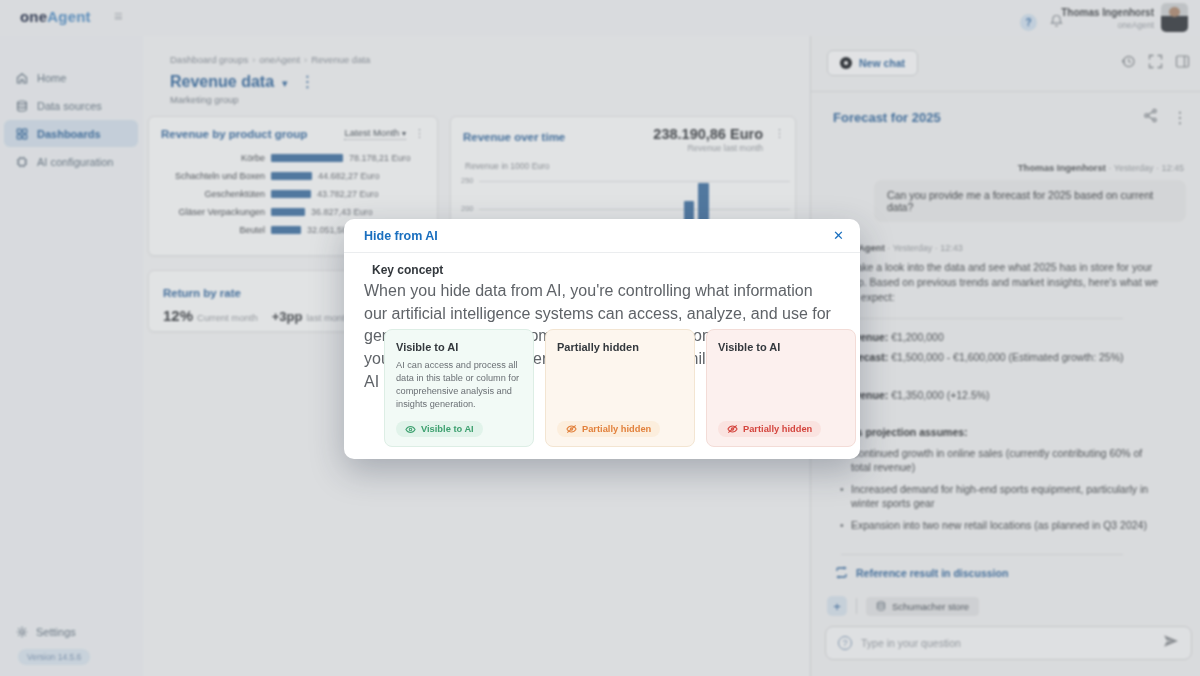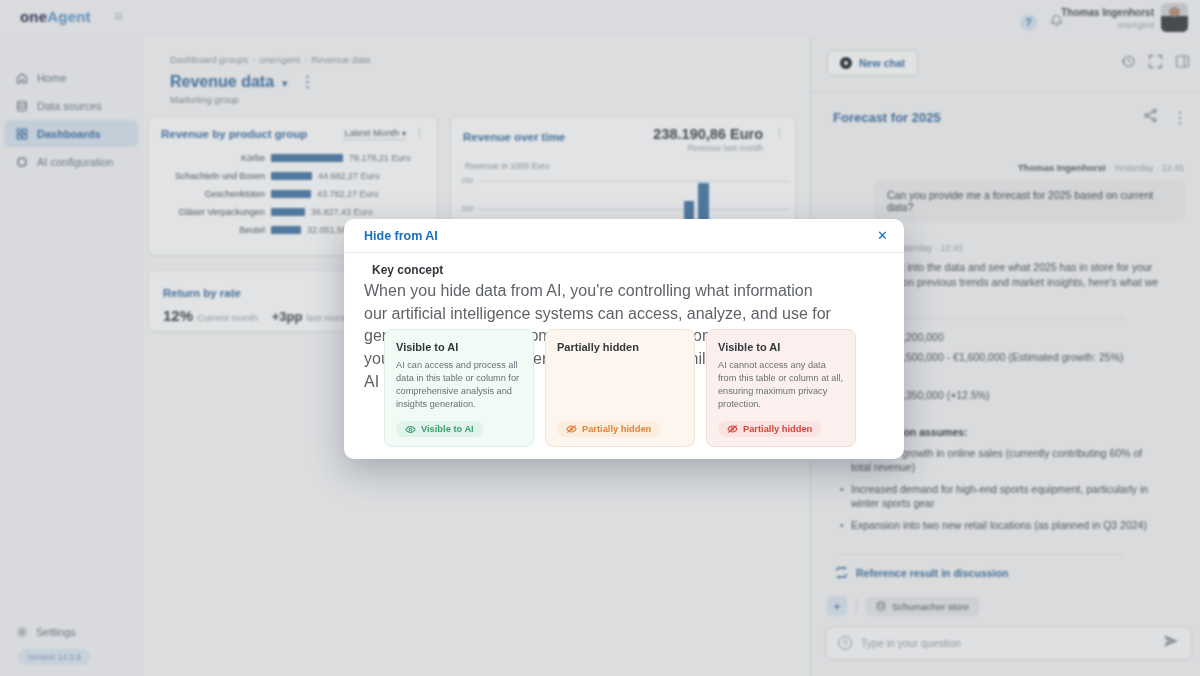--- a/index.html
+++ b/index.html
@@ -118,21 +118,21 @@
   .chip{display:flex;align-items:center;gap:6px;background:#e3e4e6;border-radius:4px;padding:4px 10px;
     font-size:9.5px;color:#4a5560;}
   .ask{position:absolute;left:14px;right:10px;top:590px;height:34px;background:#f7f8f9;border:1px solid #d5d7d9;
     border-radius:8px;display:flex;align-items:center;padding:0 12px;gap:9px;}
   .qcirc{width:14px;height:14px;border-radius:50%;border:1.5px solid #7d9cc0;color:#7d9cc0;font-size:9px;
     display:flex;align-items:center;justify-content:center;}
   .ask .ph{font-size:10.5px;color:#9aa2ab;flex:1;}
   .ask .send{color:#8b9096;}
 
   
-  .modal{position:absolute;left:344px;top:219px;width:560px;height:240px;background:#fff;border-radius:10px;
+  .modal{position:absolute;left:344px;top:219px;width:516px;height:240px;background:#fff;border-radius:10px;
     box-shadow:0 12px 34px rgba(30,40,60,.28);z-index:100;}
   .m-head{position:relative;height:34px;border-bottom:1px solid #ebedef;}
   .m-title{position:absolute;left:20px;top:10px;font-size:12.5px;font-weight:700;color:#1a6fbf;}
   .m-close{position:absolute;right:16px;top:9px;font-size:13px;font-weight:700;color:#1a6fbf;}
   .m-section{position:absolute;left:20px;top:44px;font-size:12px;font-weight:700;color:#33383d;padding-left:8px;}
   .m-body{position:absolute;left:20px;top:61px;width:474px;font-size:16px;line-height:1.42;color:#5f6368;}
   .m-cards{position:absolute;left:20px;top:110px;display:flex;gap:11px;padding-left:20px;}
   .mcard{width:150px;height:118px;border-radius:8px;padding:11px;position:relative;}
   .mcard .t{font-size:11px;font-weight:700;color:#33383d;margin-bottom:6px;}
   .mcard .d{font-size:9.2px;line-height:1.4;color:#6a6f74;}
@@ -389,21 +389,20 @@
           <svg width="11" height="10" viewBox="0 0 12 10" fill="none" stroke="currentColor" stroke-width="1.1">
               <path d="M1 5S2.9 1.7 6 1.7 11 5 11 5 9.1 8.3 6 8.3 1 5 1 5z"></path>
               <circle cx="6" cy="5" r="1.4"></circle>
               <path d="M1.4 9 10.6 1"></path>
             </svg>
           <span>Partially hidden</span>
         </div>
       </div>
       <div class="mcard mcard3">
         <div class="t">Visible to AI</div>
-        <div class="d">AI cannot access any data from this table or column at all, ensuring maximum privacy protection.</div>
         <div class="mbadge badge3">
           <svg width="11" height="10" viewBox="0 0 12 10" fill="none" stroke="currentColor" stroke-width="1.1">
               <path d="M1 5S2.9 1.7 6 1.7 11 5 11 5 9.1 8.3 6 8.3 1 5 1 5z"></path>
               <circle cx="6" cy="5" r="1.4"></circle>
               <path d="M1.4 9 10.6 1"></path>
             </svg>
           <span>Partially hidden</span>
         </div>
       </div>
     </div>

